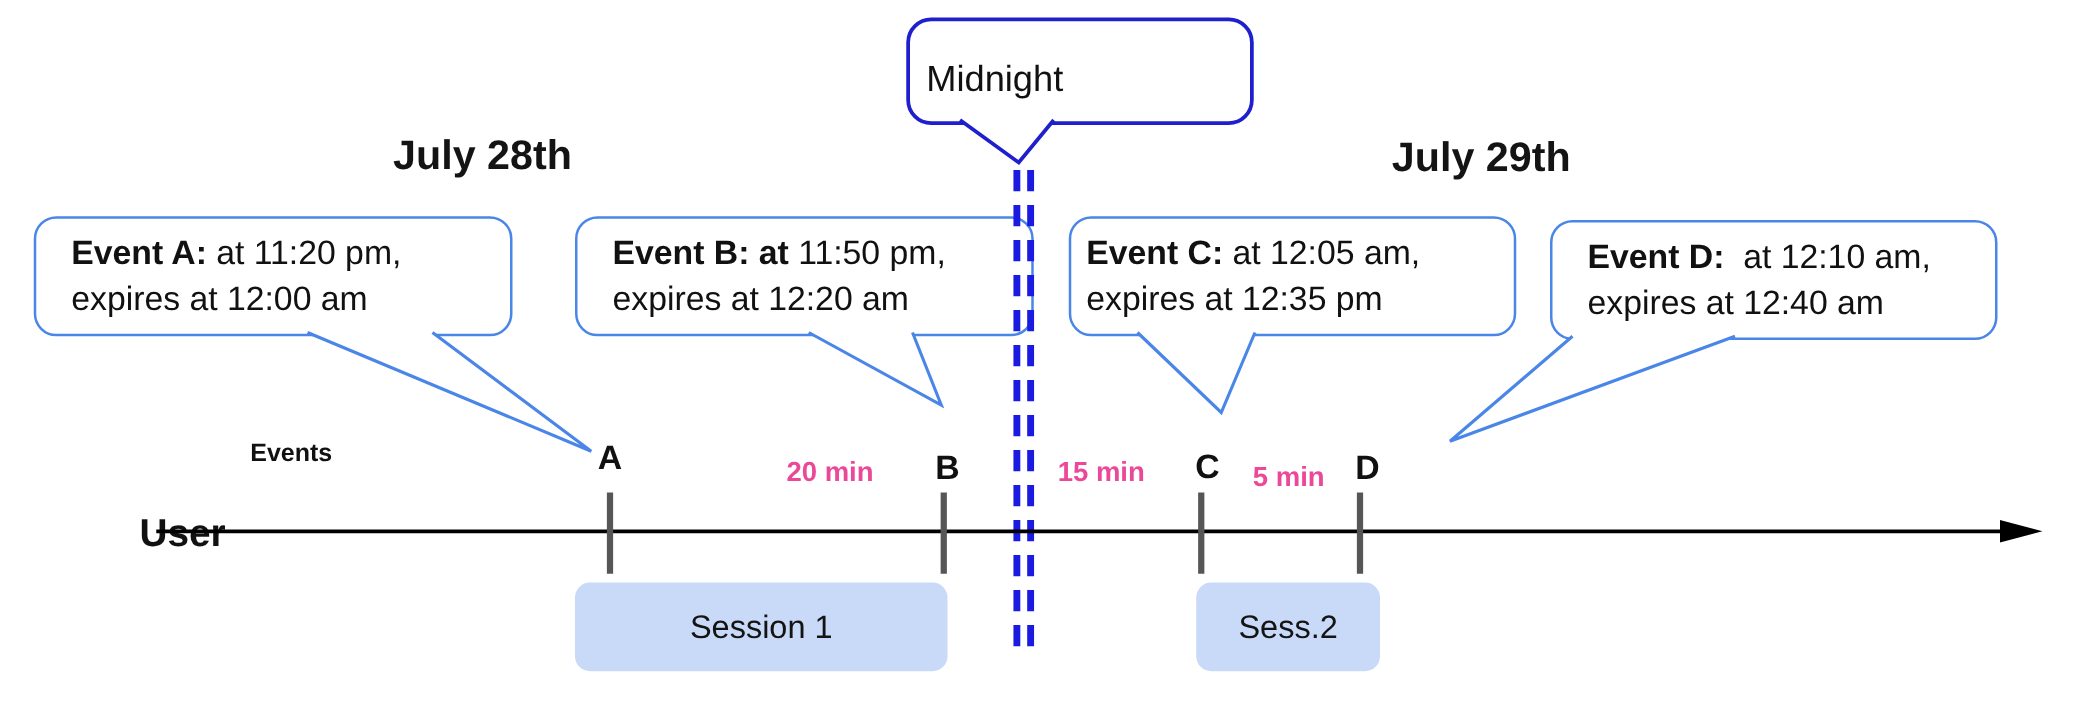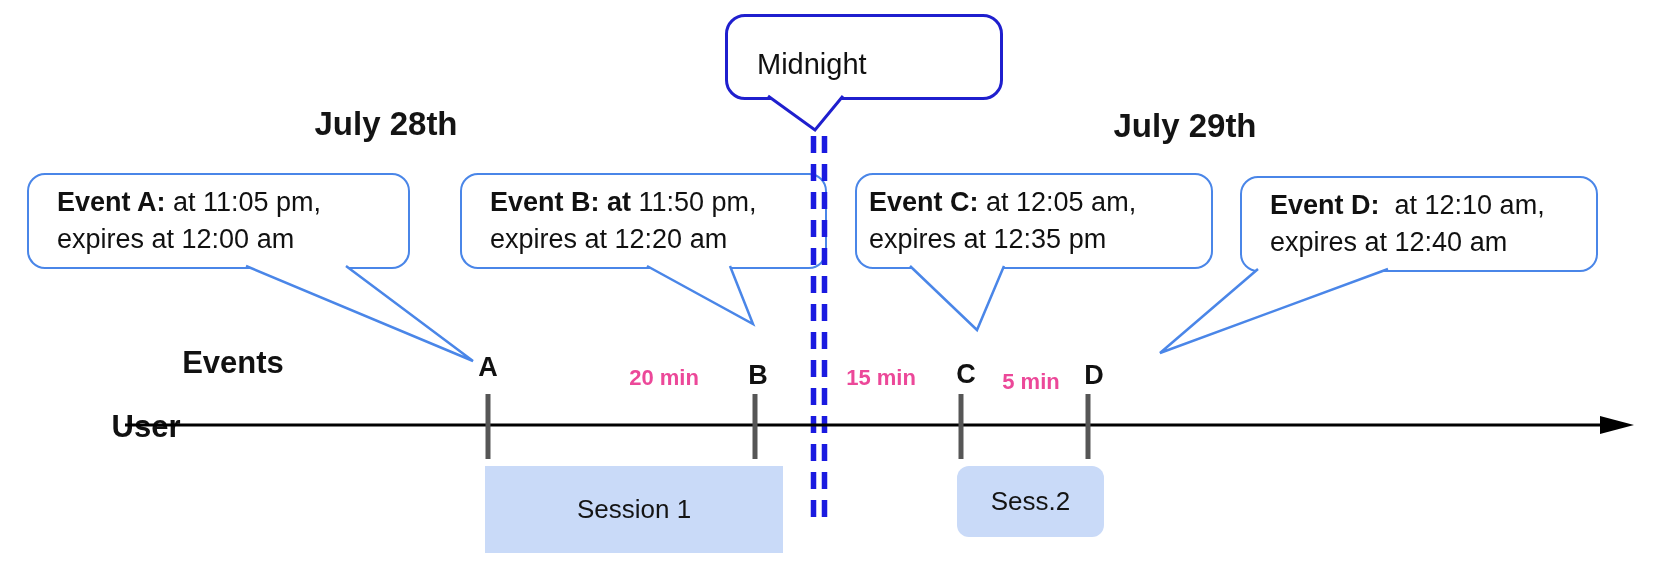--- a/index.html
+++ b/index.html
@@ -16,23 +16,23 @@
     border-radius:18px;box-sizing:border-box;
     font-size:27px;line-height:37px;
     padding:9px 10px 0 28px;
   }
   .callout .line{white-space:pre-wrap;}
   .midnight{
     position:absolute;background:#fff;
     border:3px solid var(--midnight-border,#1f1fce);
     border-radius:20px;box-sizing:border-box;
     display:flex;align-items:center;
-    font-size:29px;padding:14px 0 0 29px;
+    font-size:29px;padding:14px 0 0 13px;
   }
-  .axis-label{font-size:31px;}
+  .axis-label{font-size:20px;}
   .user-label{font-size:31px;}
   .tick-label{font-size:27px;}
   .interval-label{font-size:22px;color:#ec4899;}
   .session{
     position:absolute;background:var(--session-fill,#c9daf8);
     display:flex;align-items:center;justify-content:center;
     font-size:26px;color:#141414;
   }
   svg.overlay{position:absolute;left:0;top:0;pointer-events:none;}
 </style>
@@ -42,21 +42,21 @@
 <div class="canvas">
 
   <div class="abs center date-title" style="left:386px;top:124px;">July 28th</div>
   <div class="abs center date-title" style="left:1185px;top:126px;">July 29th</div>
 
   <div class="midnight" style="left:725px;top:14px;width:278px;height:86px;">
     <span>Midnight</span>
   </div>
 
   <div class="callout" style="left:27px;top:173px;width:383px;height:96px;">
-    <div class="line"><b>Event A:</b><span> at 11:05 pm,</span></div>
+    <div class="line"><b>Event A:</b><span> at 11:20 pm,</span></div>
     <div class="line">expires at 12:00 am</div>
   </div>
 
   <div class="callout" style="left:428px;top:173px;width:367px;height:96px;margin-left:32px;">
     <div class="line"><b>Event B: at</b><span> 11:50 pm,</span></div>
     <div class="line">expires at 12:20 am</div>
   </div>
 
   <div class="callout" style="left:855px;top:173px;width:358px;height:96px;padding-left:12px;">
     <div class="line"><b>Event C:</b><span> at 12:05 am,</span></div>
@@ -73,21 +73,21 @@
 
   <div class="abs center tick-label" style="left:488px;top:367px;">A</div>
   <div class="abs center tick-label" style="left:758px;top:375px;">B</div>
   <div class="abs center tick-label" style="left:966px;top:374px;">C</div>
   <div class="abs center tick-label" style="left:1094px;top:375px;">D</div>
 
   <div class="abs center interval-label" style="left:664px;top:378px;">20 min</div>
   <div class="abs center interval-label" style="left:881px;top:378px;">15 min</div>
   <div class="abs center interval-label" style="left:1031px;top:382px;">5 min</div>
 
-  <div class="session" style="left:485px;top:466px;width:298px;height:87px;">
+  <div class="session" style="left:460px;top:466px;width:298px;height:71px;border-radius:12px;">
     <span>Session 1</span>
   </div>
   <div class="session" style="left:957px;top:466px;width:147px;height:71px;border-radius:12px;">
     <span>Sess.2</span>
   </div>
 
   <svg class="overlay" width="1668" height="578" viewBox="0 0 1668 578">
 
     <g>
       <line x1="813.5" y1="136" x2="813.5" y2="524" fill="none" stroke-width="5.5" stroke-dasharray="17 11" stroke="#1a1ae0"></line>

